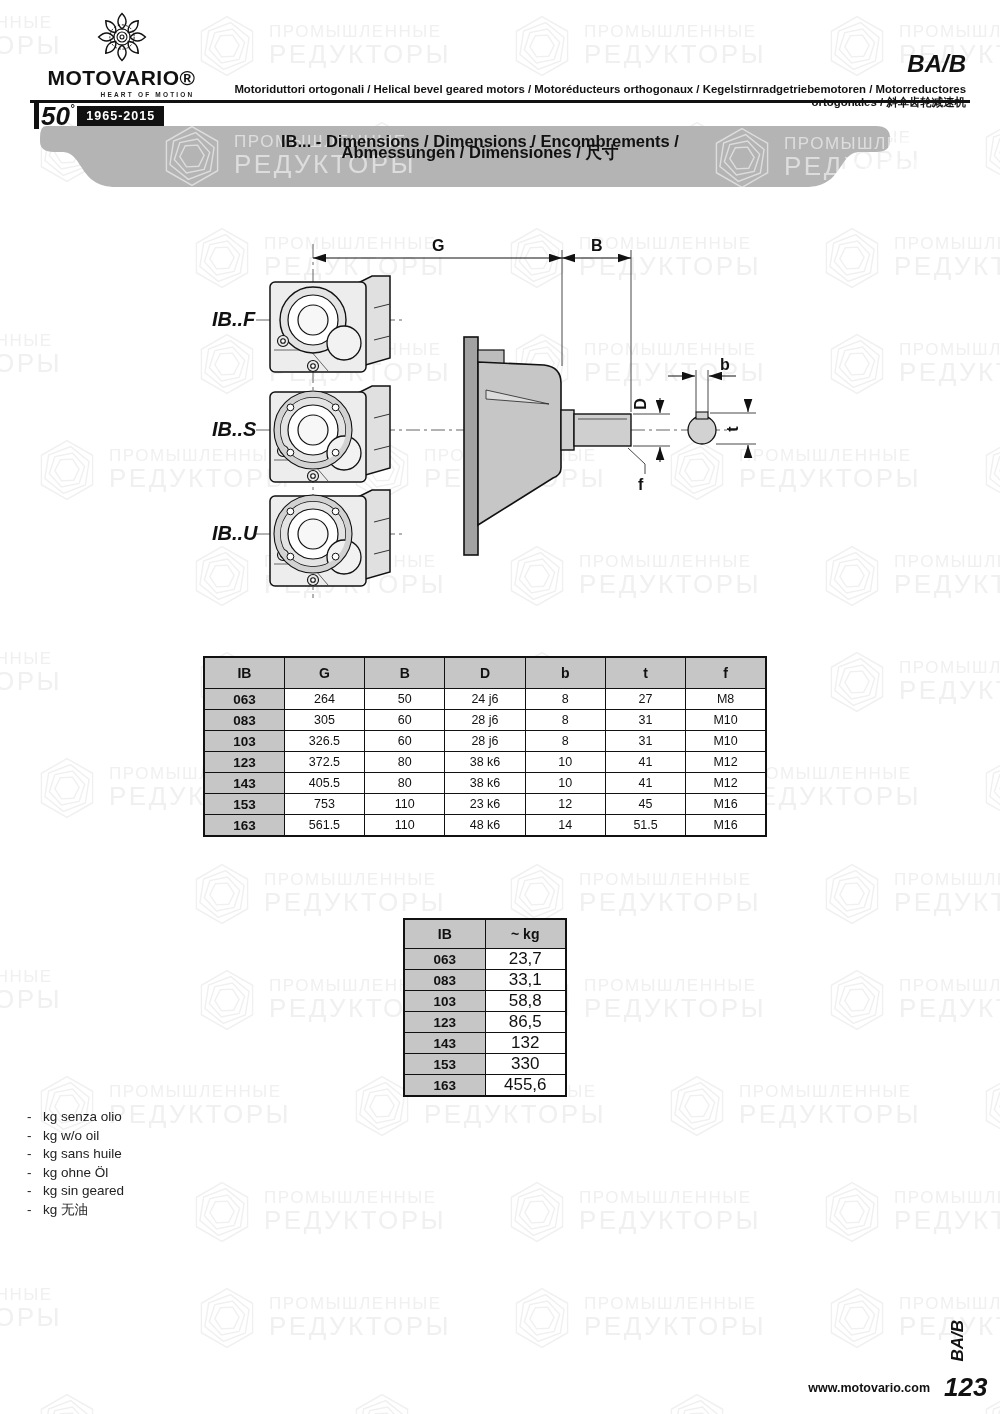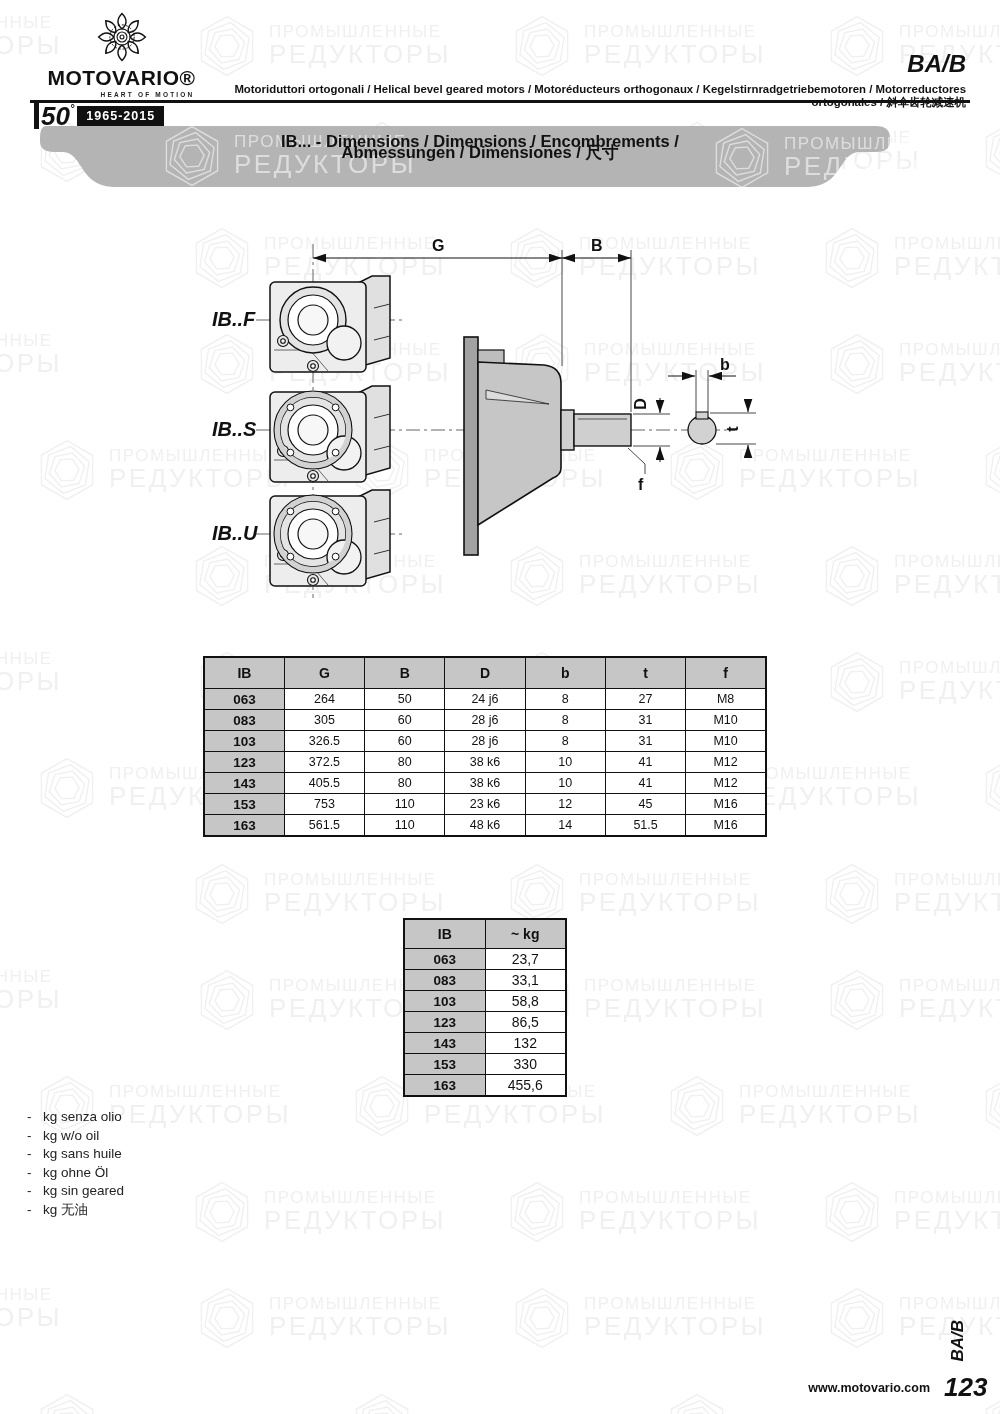--- a/index.html
+++ b/index.html
@@ -48,21 +48,21 @@
   
   table.dims { position:absolute; left:203px; top:656px; width:564px; border-collapse:collapse; table-layout:fixed; z-index:2; background:#fff; }
   table.dims th { background:#c6c6c6; font-size:14px; font-weight:bold; height:28px; }
   table.dims td { font-size:12.5px; text-align:center; height:20px; padding:0; }
   table.dims td:first-child { background:#c6c6c6; font-weight:bold; font-size:13.5px; }
   table.dims, table.wt { border:2.5px solid #111; }
   table.dims th, table.dims td, table.wt th, table.wt td { border:1.6px solid #111; }
   .weight-title { position:absolute; left:33px; top:882px; font-size:19px; font-weight:900; z-index:2; }
   table.wt { position:absolute; left:403px; top:918px; width:164px; border-collapse:collapse; table-layout:fixed; z-index:2; background:#fff; }
   table.wt th { background:#c6c6c6; font-size:14px; font-weight:bold; height:26px; }
-  table.wt td { font-size:14px; text-align:center; height:20px; padding:0; }
+  table.wt td { font-size:17px; text-align:center; height:20px; padding:0; }
   table.wt td:first-child { background:#c6c6c6; font-weight:bold; font-size:13.5px; }
   
   .notes { position:absolute; left:27px; top:1108px; margin:0; padding:0; list-style:none; font-size:13.5px; line-height:18.5px; color:#222; z-index:2; }
   .notes li::before { content:"-"; display:inline-block; width:16px; }
   
   .site { position:absolute; left:760px; top:1381px; width:170px; text-align:right; font-size:12.5px; font-weight:bold; z-index:2; }
   .pagenum { position:absolute; left:944px; top:1372px; font-size:26px; font-weight:900; font-style:italic; z-index:2; }
   .series-tab { position:absolute; left:948px; top:1320px; writing-mode:vertical-rl; transform:rotate(180deg); font-size:17px; font-weight:900; font-style:italic; z-index:2; }
 </style>
 </head>

